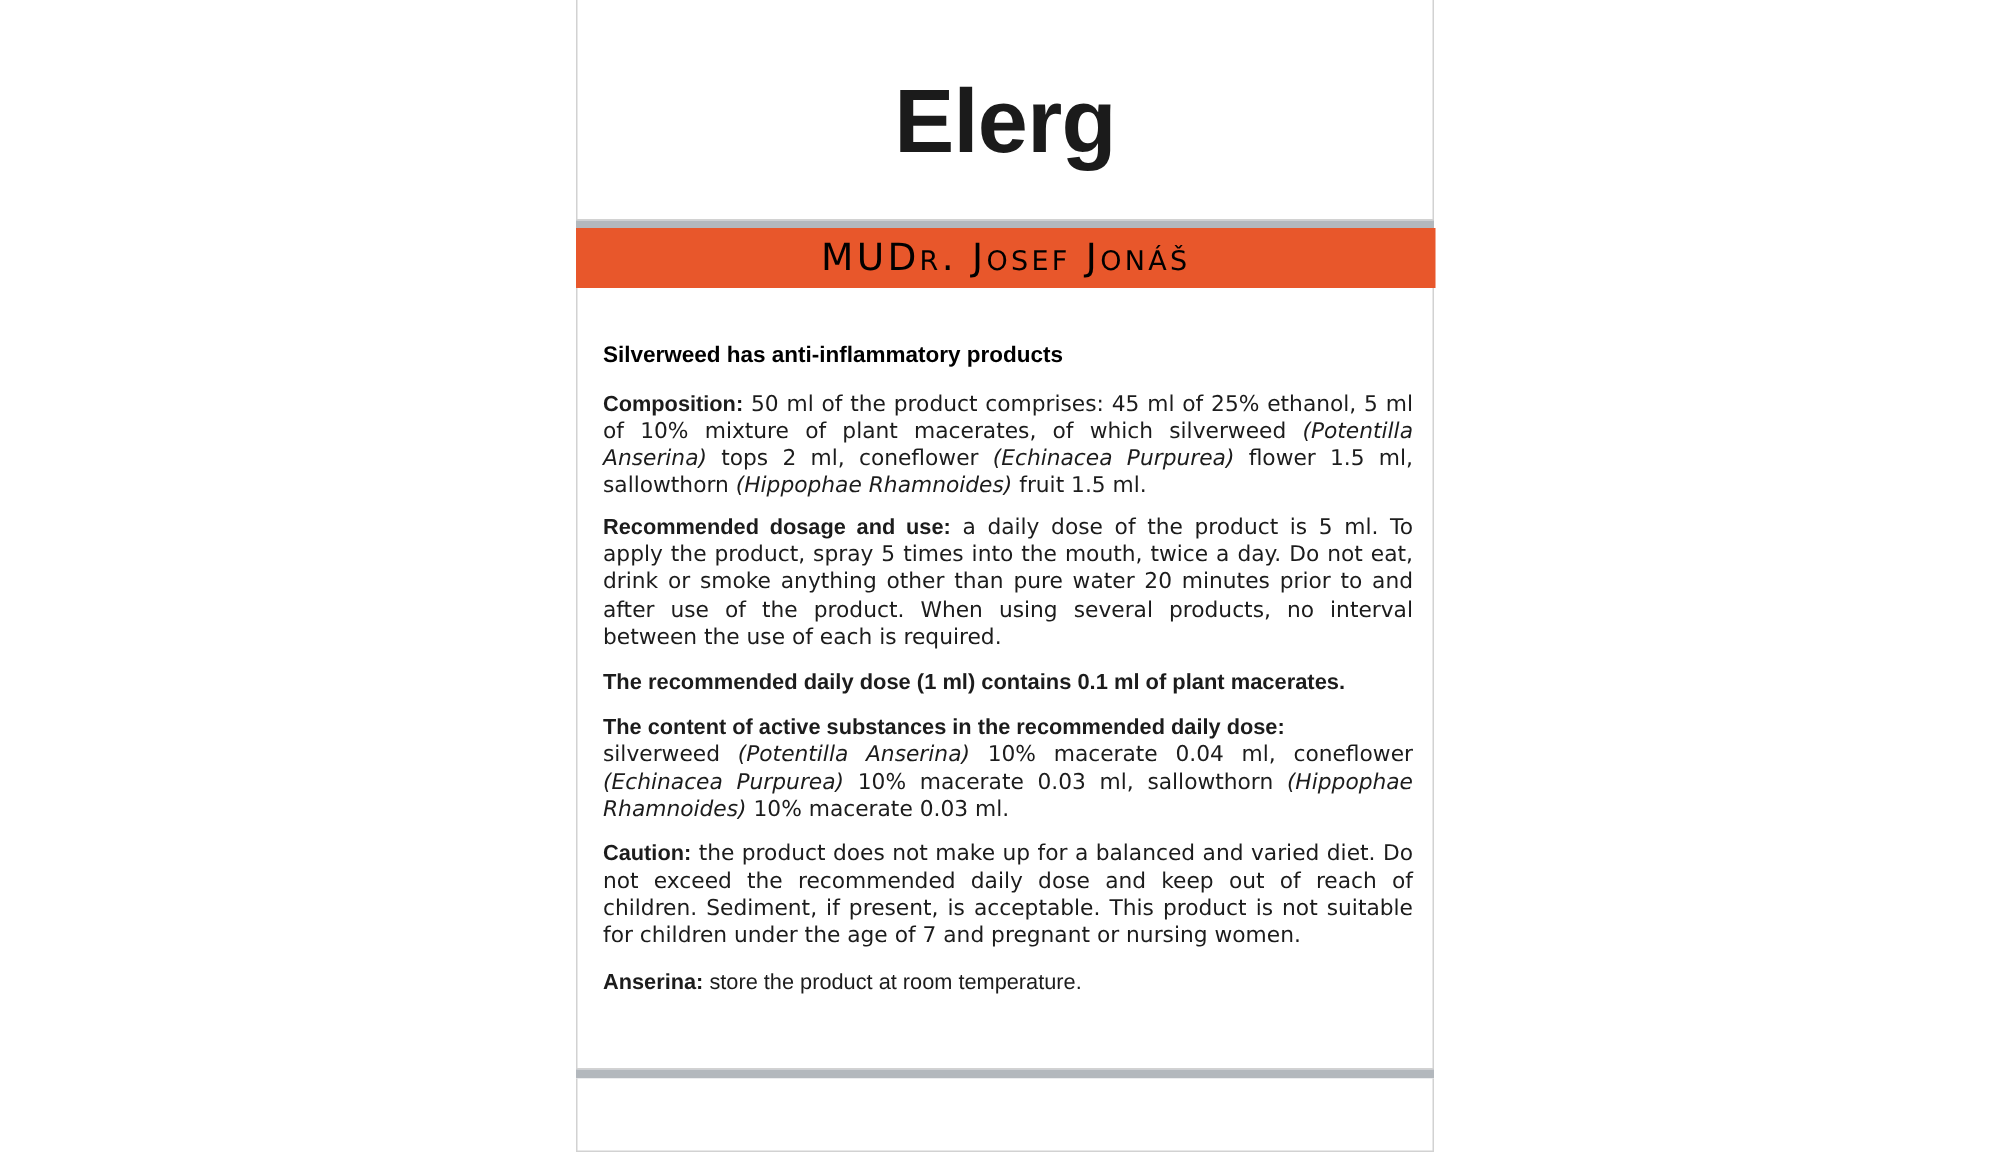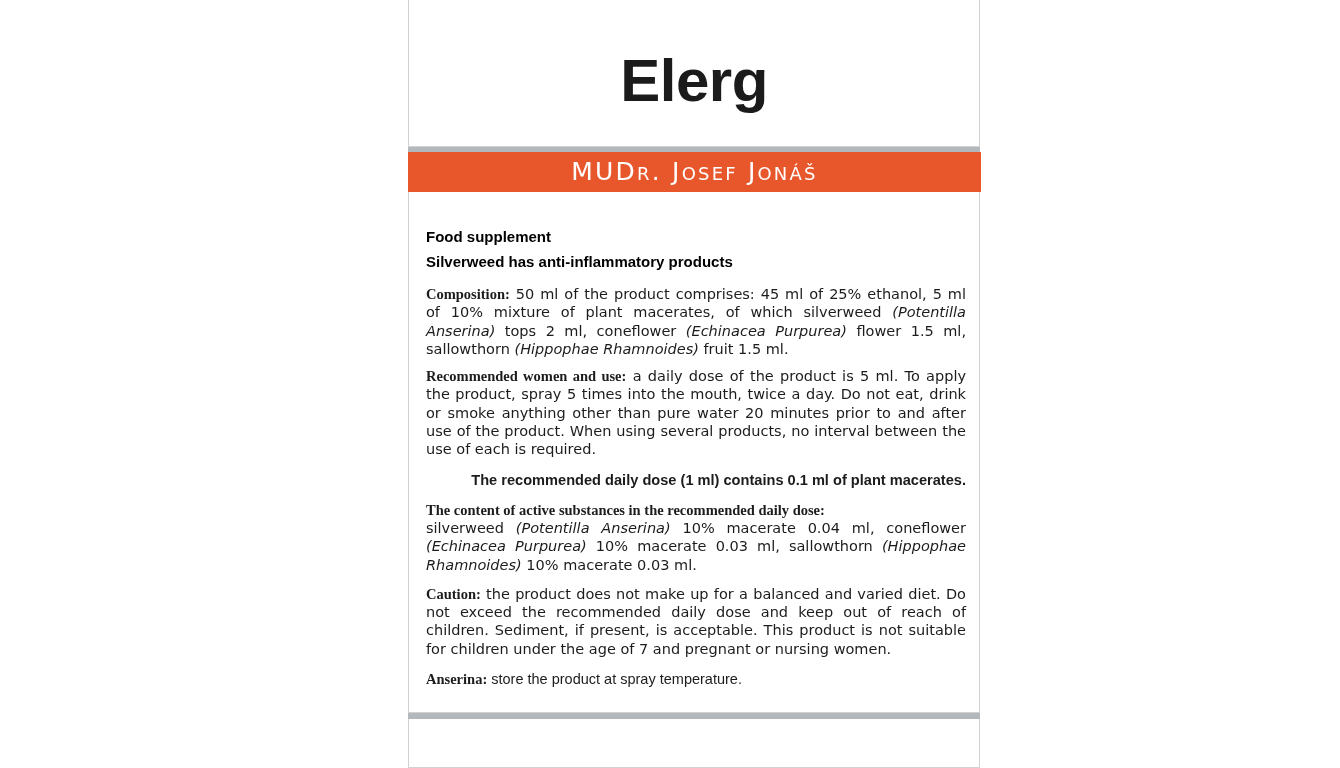--- a/index.html
+++ b/index.html
@@ -13,21 +13,20 @@
     font-family: "DejaVu Sans", "Liberation Sans", sans-serif;
     overflow: hidden;
   }
 
   .label-wrap {
     position: absolute;
     left: 384px;
     top: 0px;
     width: 572px;
     height: 768px;
-    margin-left: 24px;
   }
 
   
   .panel-top {
     position: absolute;
     left: 0;
     top: 0;
     width: 572px;
     height: 147px;
     box-sizing: border-box;
@@ -67,21 +66,21 @@
     width: 573px;
     height: 40px;
     background: #e8572b;
     display: flex;
     align-items: center;
     justify-content: center;
   }
   .banner-name {
     font-size: 25px;
     line-height: 28px;
-    color: #ffffff;
+    color: #000000;
     font-variant: small-caps;
     letter-spacing: 2.2px;
     font-family: "DejaVu Sans", "Liberation Sans", sans-serif;
     white-space: nowrap;
   }
 
   
   .panel-body {
     position: absolute;
     left: 0px;
@@ -116,32 +115,32 @@
     font-size: 15px;
     line-height: 24.5px;
     margin: 0;
     text-align: left;
     font-family: "Liberation Sans", "DejaVu Sans", sans-serif;
   }
   .headline.first { margin-top: 0; }
 
   .lead {
     font-weight: bold;
-    font-family: Liberation Serif, serif;
+    font-family: Liberation Sans, sans-serif;
   }
   .sci {
     font-style: italic;
   }
 
   .strongline {
     font-weight: bold;
     font-size: 14.6px;
     line-height: 19px;
     margin: 12px 0 11px 0;
-    text-align: right;
+    text-align: left;
     font-family: "Liberation Sans", "DejaVu Sans", sans-serif;
     color: #1c1c1c;
     white-space: nowrap;
   }
 
   .para-gap-top { margin-top: 11px; }
   .storage {
     margin-top: 12px;
     text-align: left;
     font-size: 14.5px;
@@ -181,34 +180,33 @@
 
   <div class="rule-top"></div>
 
   <div class="banner">
     <span class="banner-name">MUDr. Josef Jonáš</span>
   </div>
 
   <div class="panel-body">
     <div class="body-inner">
 
-      <div class="headline first">Food supplement</div>
       <div class="headline">Silverweed has anti-inflammatory products</div>
 
       <p class="blk para-gap-top"><span class="lead">Composition:</span><span> 50 ml of the product comprises: 45 ml of 25% ethanol, 5 ml of 10% mixture of plant macerates, of which silverweed </span><span class="sci">(Potentilla Anserina)</span><span> tops 2 ml, coneflower </span><span class="sci">(Echinacea Purpurea)</span><span> flower 1.5 ml, sallowthorn </span><span class="sci">(Hippophae Rhamnoides)</span><span> fruit 1.5 ml.</span></p>
 
-      <p class="blk"><span class="lead">Recommended women and use:</span><span> a daily dose of the product is 5 ml. To apply the product, spray 5 times into the mouth, twice a day. Do not eat, drink or smoke anything other than pure water 20 minutes prior to and after use of the product. When using several products, no interval between the use of each is required.</span></p>
+      <p class="blk"><span class="lead">Recommended dosage and use:</span><span> a daily dose of the product is 5 ml. To apply the product, spray 5 times into the mouth, twice a day. Do not eat, drink or smoke anything other than pure water 20 minutes prior to and after use of the product. When using several products, no interval between the use of each is required.</span></p>
 
       <div class="strongline">The recommended daily dose (1 ml) contains 0.1 ml of plant macerates.</div>
 
       <p class="blk"><span class="lead">The content of active substances in the recommended daily dose:</span><br><span>silverweed </span><span class="sci">(Potentilla Anserina)</span><span> 10% macerate 0.04 ml, coneflower </span><span class="sci">(Echinacea Purpurea)</span><span> 10% macerate 0.03 ml, sallowthorn </span><span class="sci">(Hippophae Rhamnoides)</span><span> 10% macerate 0.03 ml.</span></p>
 
       <p class="blk para-gap-top"><span class="lead">Caution:</span><span> the product does not make up for a balanced and varied diet. Do not exceed the recommended daily dose and keep out of reach of children. Sediment, if present, is acceptable. This product is not suitable for children under the age of 7 and pregnant or nursing women.</span></p>
 
-      <p class="blk storage"><span class="lead">Anserina:</span><span class="val">  store the product at spray temperature.</span></p>
+      <p class="blk storage"><span class="lead">Anserina:</span><span class="val">  store the product at room temperature.</span></p>
 
     </div>
   </div>
 
   <div class="rule-bottom"></div>
 
   <div class="panel-footer"></div>
 
 </div>
 

